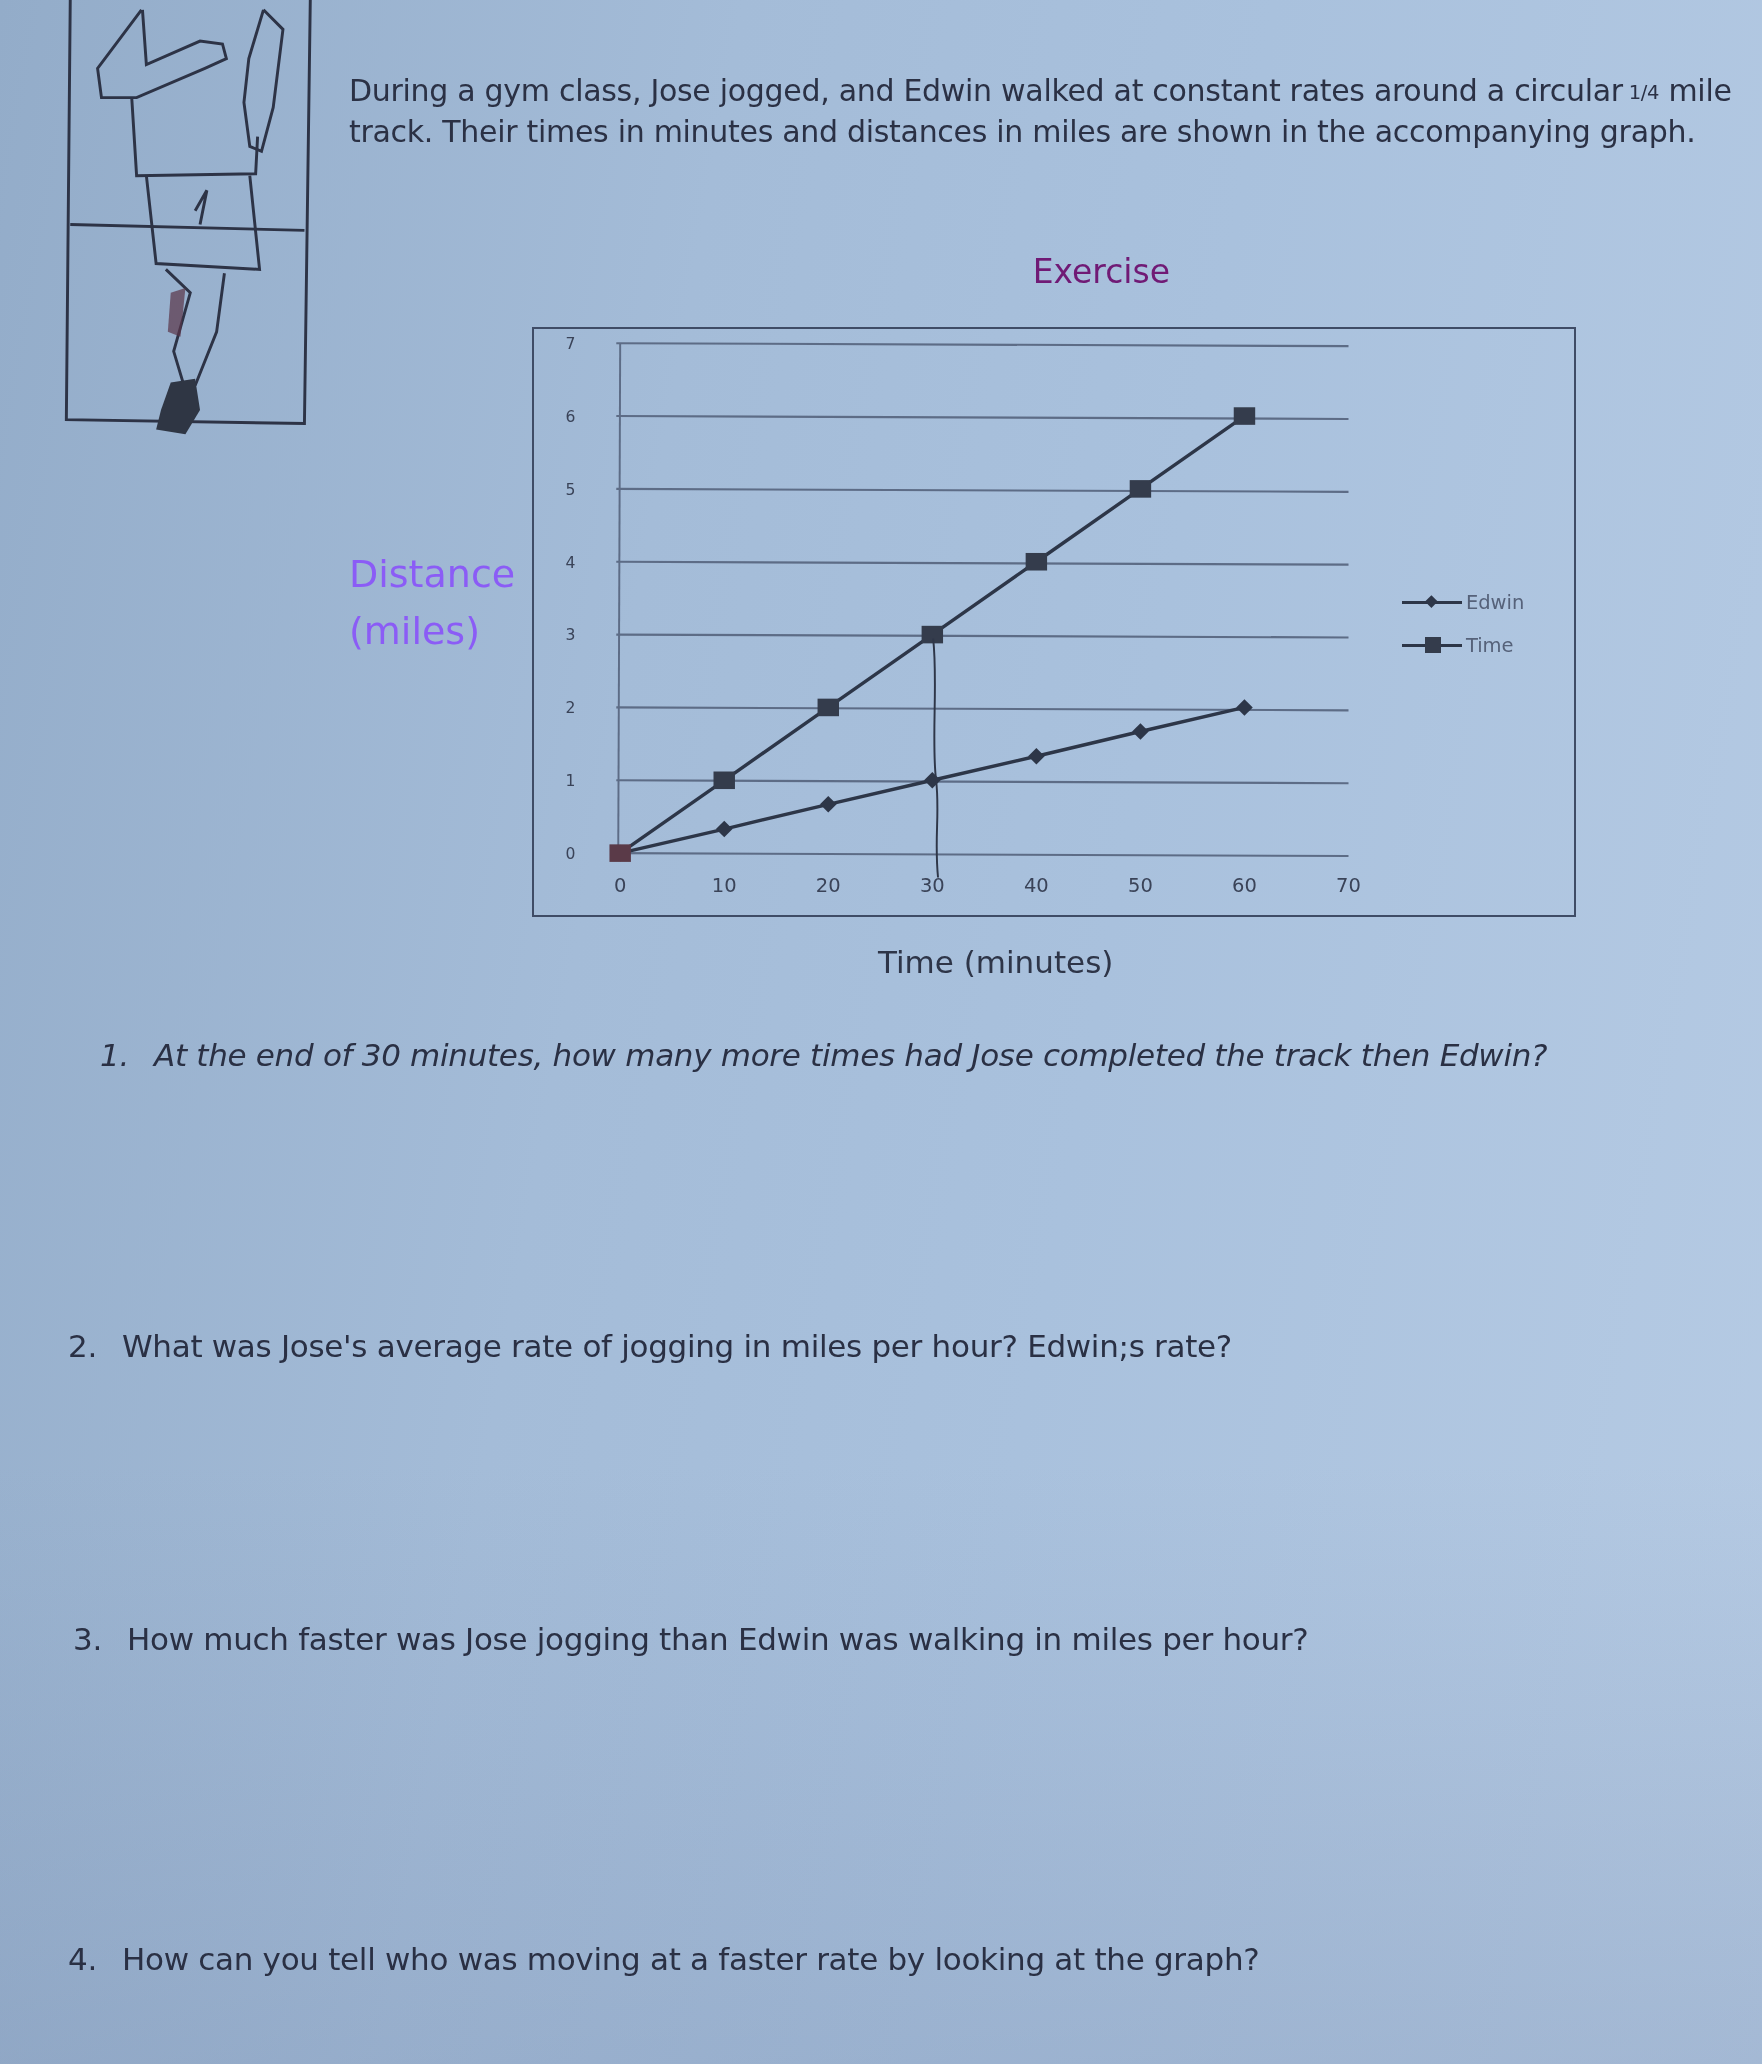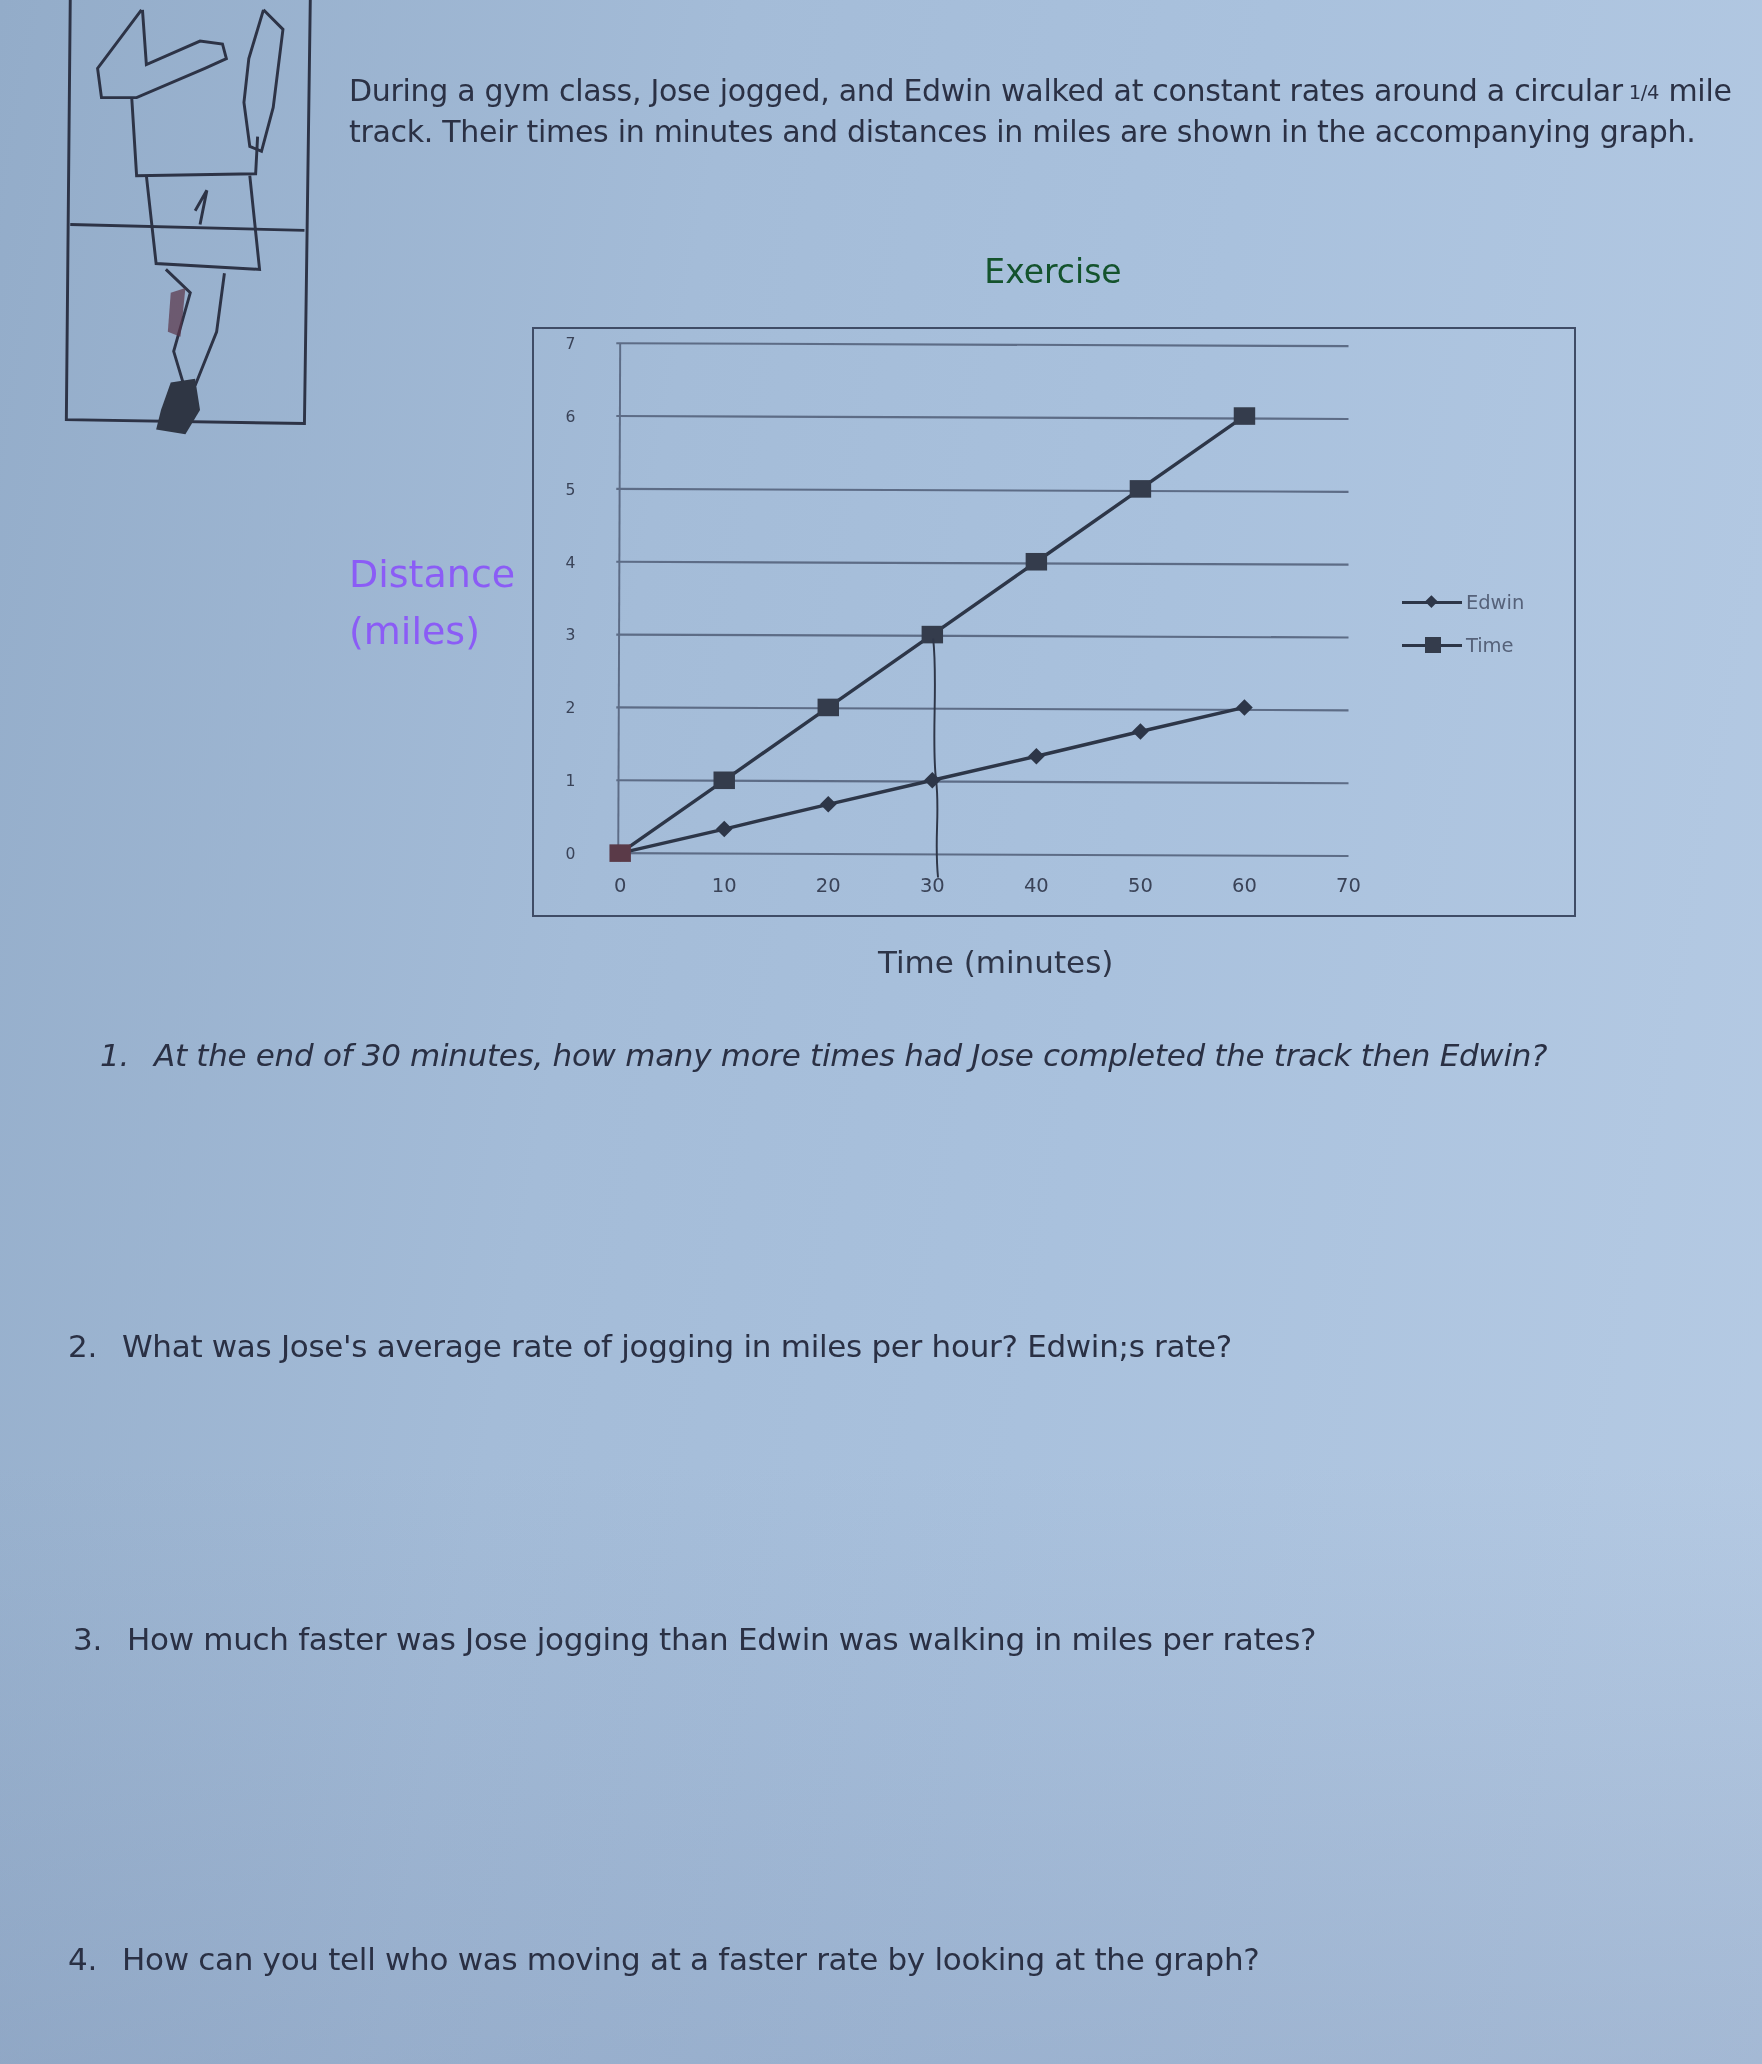--- a/index.html
+++ b/index.html
@@ -16,22 +16,22 @@
     }
     .illus { position: absolute; left: 0; top: 0; width: 322px; height: 449px; }
     .intro {
       position: absolute; left: 341px; top: 70px; width: 1395px;
       font-size: 30px; line-height: 41px; letter-spacing: -0.3px;
       color: #2b3145;
       margin-left: 8px;
     }
     .frac { display: inline-block; font-size: 19.5px; line-height: 1; vertical-align: middle; margin-left: 5.9px; }
     .chart-title {
-      position: absolute; left: 936px; top: 252px; width: 234px; text-align: center;
-      font-size: 33px; color: #14532d;
+      position: absolute; left: 936px; top: 252px; width: 234px; text-align: right;
+      font-size: 33px; color: #701a75;
     }
     .ylabel {
       position: absolute; left: 349px; top: 546px; width: 156px;
       font-size: 38px; line-height: 57px; text-align: left; color: #8b5cf6;
     }
     .xlabel {
       position: absolute; left: 878px; top: 944px; width: 390px; text-align: left;
       font-size: 31px; color: #2e3548;
     }
     .chart-frame {
@@ -158,18 +158,18 @@
   </div>
 </div>
 
 <div class="question q1">
   <span class="qnum">1.</span><span>At the end of 30 minutes, how many more times had Jose completed the track then Edwin?</span>
 </div>
 <div class="question q2">
   <span class="qnum">2.</span><span>What was Jose's average rate of jogging in miles per hour? Edwin;s rate?</span>
 </div>
 <div class="question q3">
-  <span class="qnum">3.</span><span>How much faster was Jose jogging than Edwin was walking in miles per rates?</span>
+  <span class="qnum">3.</span><span>How much faster was Jose jogging than Edwin was walking in miles per hour?</span>
 </div>
 <div class="question q4">
   <span class="qnum">4.</span><span>How can you tell who was moving at a faster rate by looking at the graph?</span>
 </div>
 
 
 </body></html>

